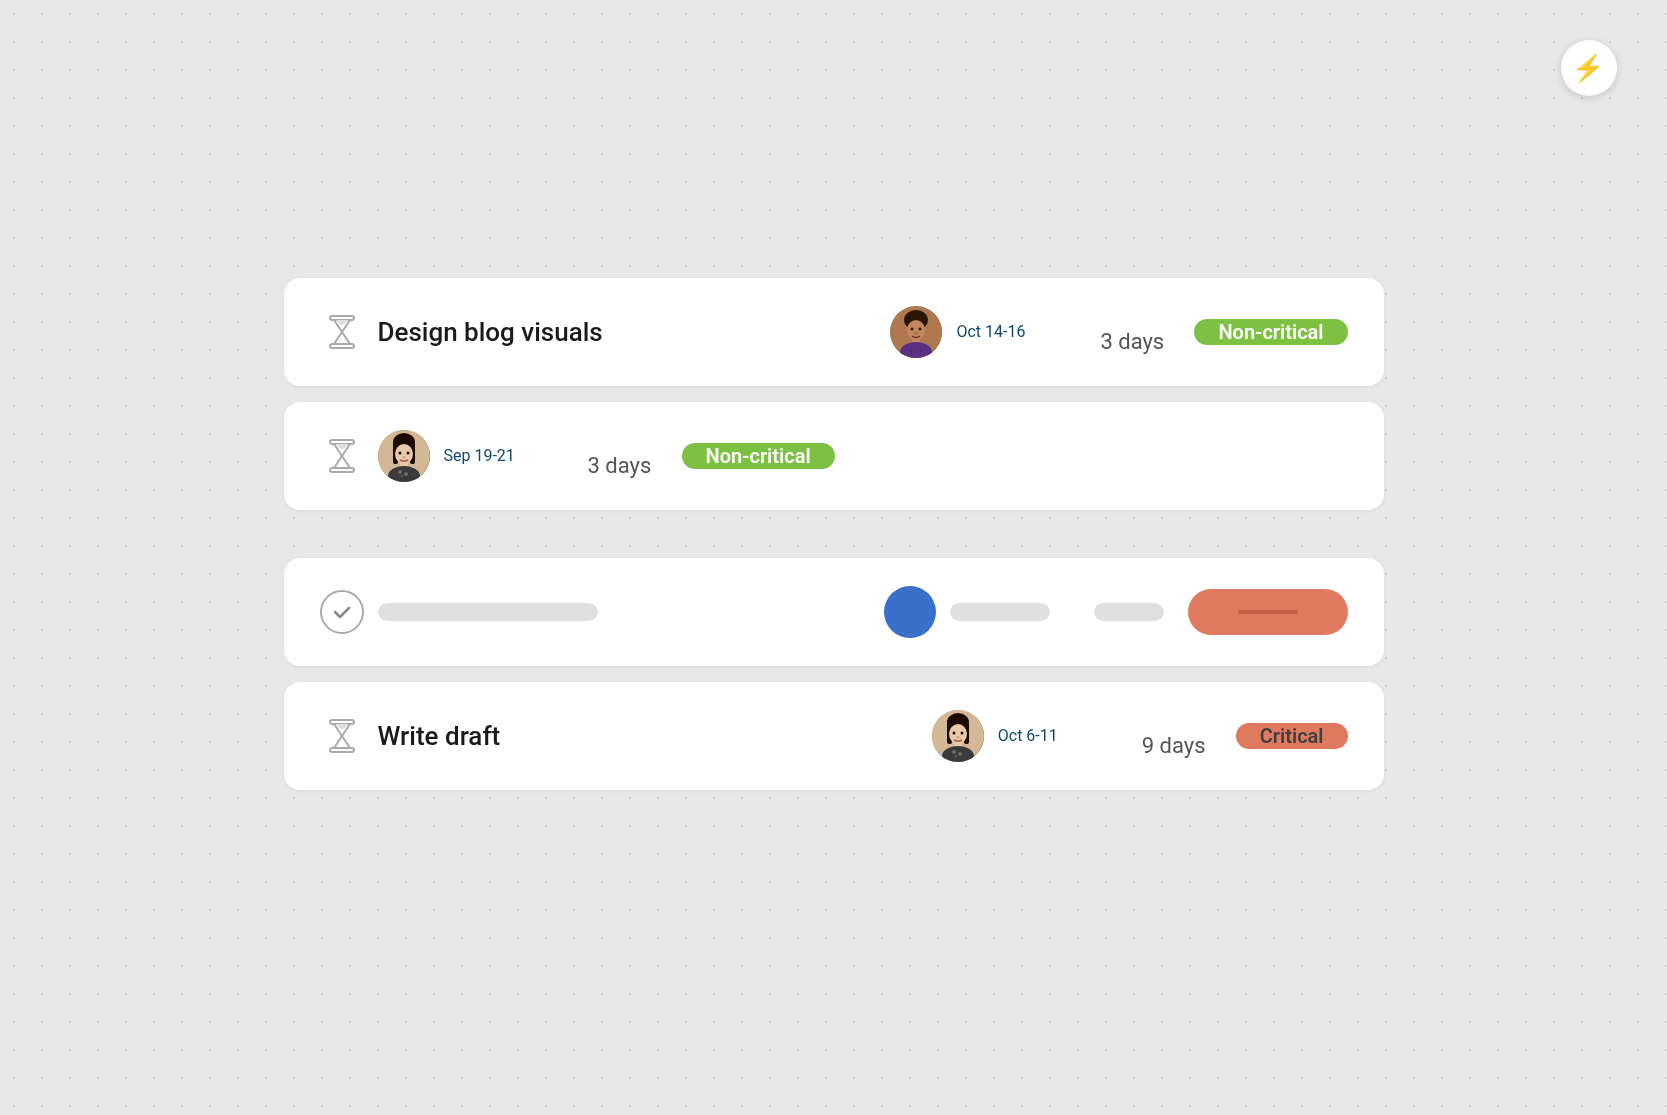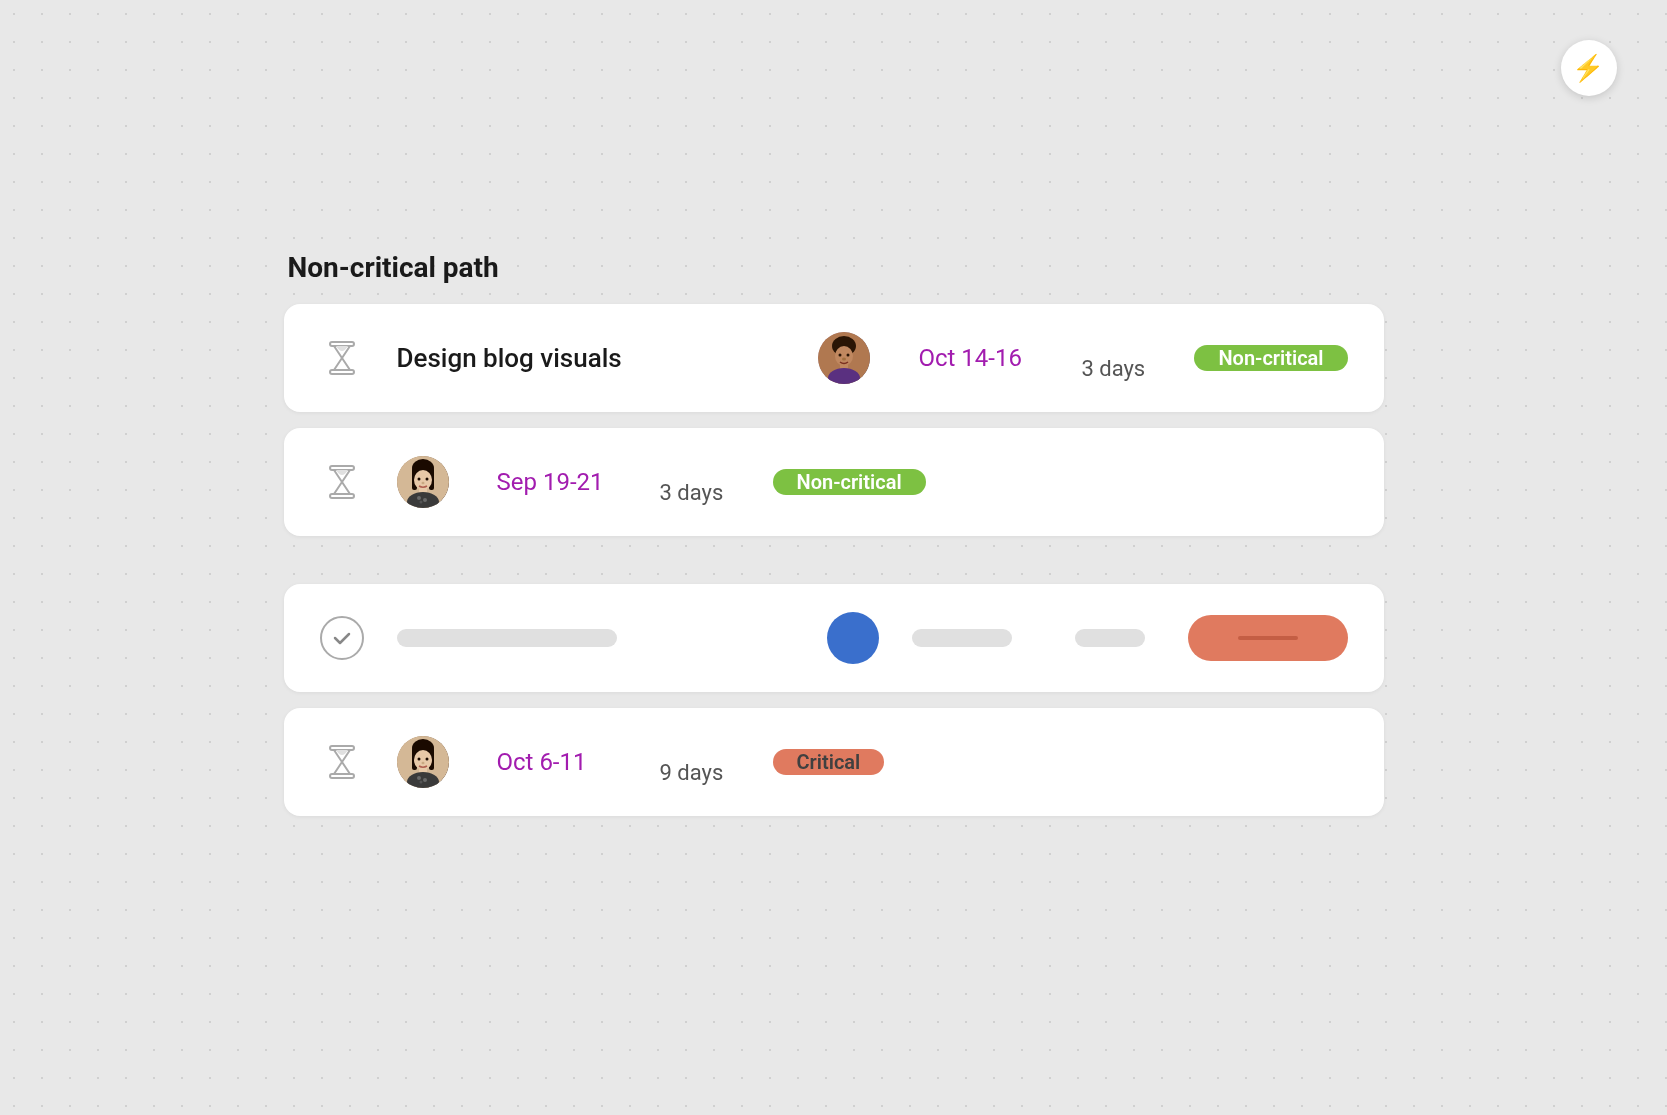--- a/index.html
+++ b/index.html
@@ -46,21 +46,21 @@
       margin-left: 4px;
     }
 
     .task-card {
       background: white;
       border-radius: 16px;
       padding: 28px 36px;
       margin-bottom: 16px;
       display: flex;
       align-items: center;
-      gap: 33px;
+      gap: 14px;
       box-shadow: 0 1px 4px rgba(0,0,0,0.06);
     }
 
     .section-group {
       margin-bottom: 48px;
     }
 
     
     .hourglass-icon {
       width: 44px;
@@ -69,25 +69,24 @@
     }
 
     .task-name {
       font-size: 26px;
       font-weight: 500;
       color: #1a1a1a;
       flex: 1;
     }
 
     .date-range {
-      font-size: 24px;
-      color: #a21caf;
+      font-size: 16px;
+      color: #0c4a6e;
       white-space: nowrap;
       min-width: 130px;
-      margin-left: 15px;
     }
 
     .duration {
       font-size: 22px;
       color: #555;
       white-space: nowrap;
       min-width: 80px;
       margin-top: 20px;
     }
 
@@ -191,21 +190,20 @@
 </head>
 <body>
 
 <button class="lightning-btn" title="Quick actions">
   <span style="color:#f5a623; font-size:26px;">⚡</span>
 </button>
 
 <div class="container">
 
   <div class="section-group">
-    <h2 class="section-title">Non-critical path</h2>
 
     <div class="task-card">
 
       <svg class="hourglass-icon" viewBox="0 0 44 44" fill="none" xmlns="http://www.w3.org/2000/svg">
         <rect x="10" y="6" width="24" height="4" rx="2" fill="none" stroke="#aaa" stroke-width="2"></rect>
         <rect x="10" y="34" width="24" height="4" rx="2" fill="none" stroke="#aaa" stroke-width="2"></rect>
         <path d="M14 10 L22 22 L30 10" fill="none" stroke="#aaa" stroke-width="2"></path>
         <path d="M14 34 L22 22 L30 34" fill="none" stroke="#aaa" stroke-width="2"></path>
         <path d="M16 10 Q22 20 28 10" fill="#e0e0e0" stroke="none"></path>
       </svg>
@@ -311,20 +309,21 @@
 
     <div class="task-card">
       <svg class="hourglass-icon" viewBox="0 0 44 44" fill="none" xmlns="http://www.w3.org/2000/svg">
         <rect x="10" y="6" width="24" height="4" rx="2" fill="none" stroke="#aaa" stroke-width="2"></rect>
         <rect x="10" y="34" width="24" height="4" rx="2" fill="none" stroke="#aaa" stroke-width="2"></rect>
         <path d="M14 10 L22 22 L30 10" fill="none" stroke="#aaa" stroke-width="2"></path>
         <path d="M14 34 L22 22 L30 34" fill="none" stroke="#aaa" stroke-width="2"></path>
         <path d="M16 10 Q22 20 28 10" fill="#e0e0e0" stroke="none"></path>
       </svg>
 
+      <span class="task-name">Write draft</span>
 
       <div class="avatar-circle-3">
         <svg width="52" height="52" viewBox="0 0 52 52" xmlns="http://www.w3.org/2000/svg">
           <circle cx="26" cy="26" r="26" fill="#d4b896"></circle>
 
           <ellipse cx="26" cy="12" rx="11" ry="9" fill="#1a0a00"></ellipse>
           <rect x="15" y="12" width="5" height="22" rx="2" fill="#1a0a00"></rect>
           <rect x="32" y="12" width="5" height="22" rx="2" fill="#1a0a00"></rect>
 
           <ellipse cx="26" cy="24" rx="9" ry="10" fill="#e8c9a8"></ellipse>

